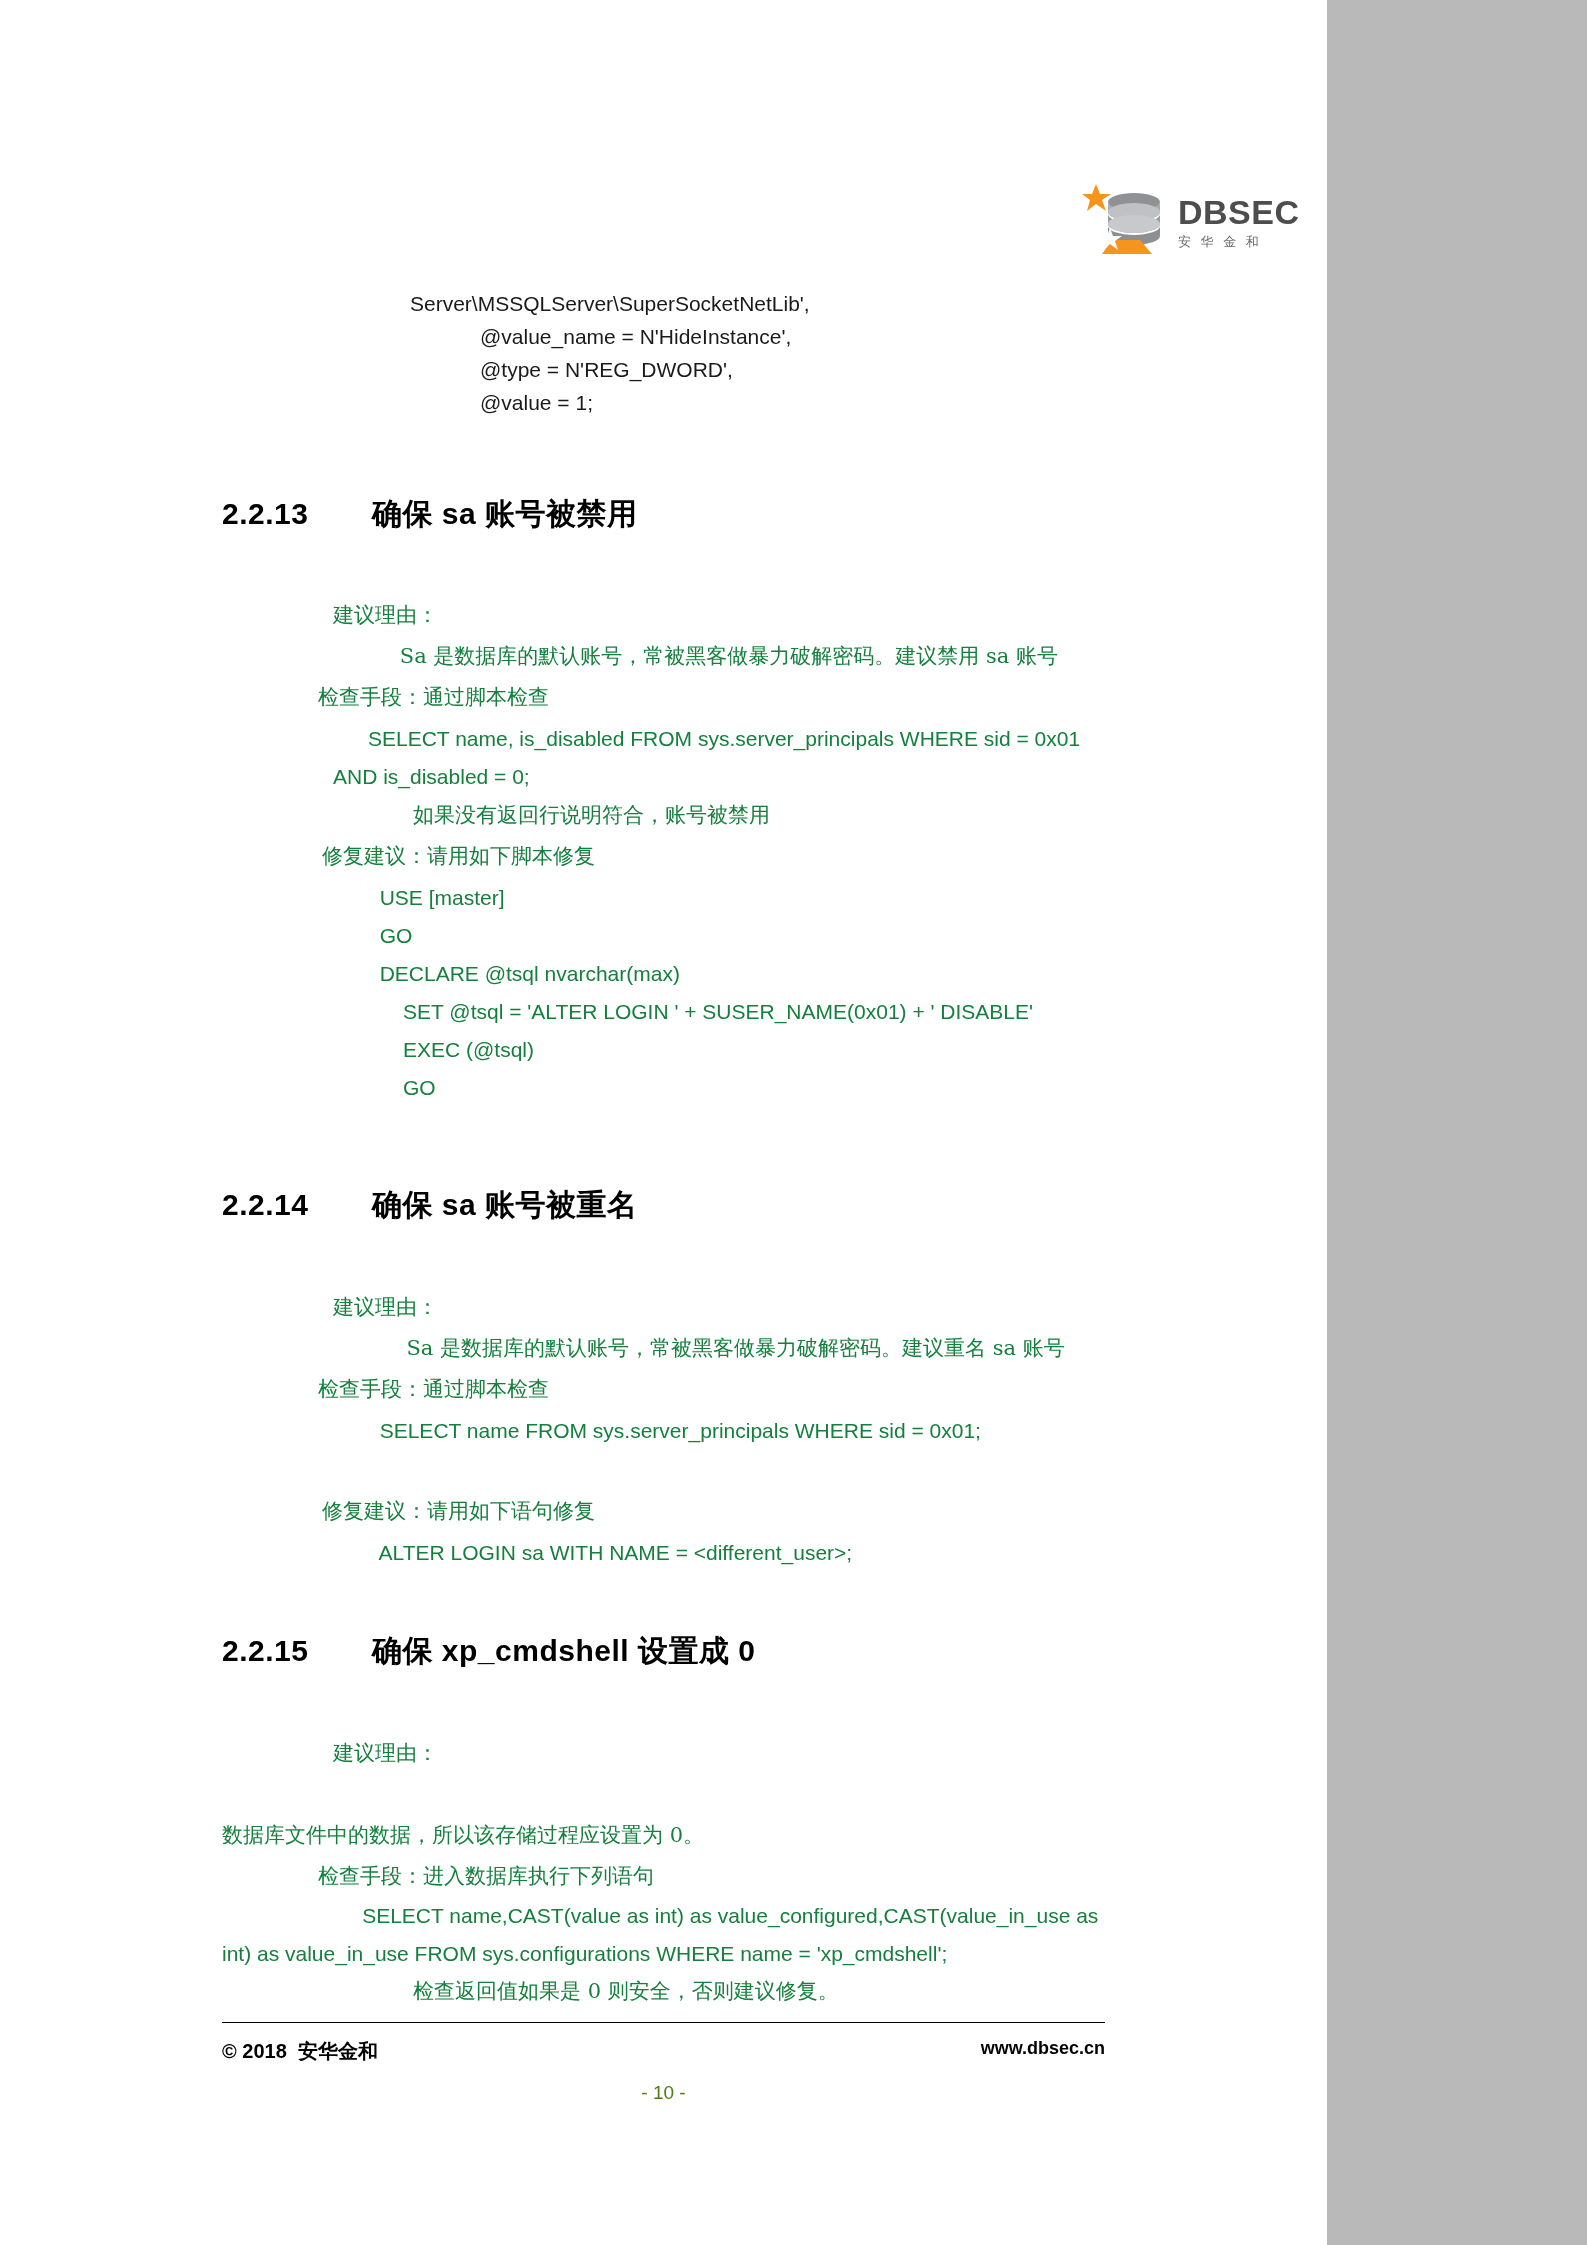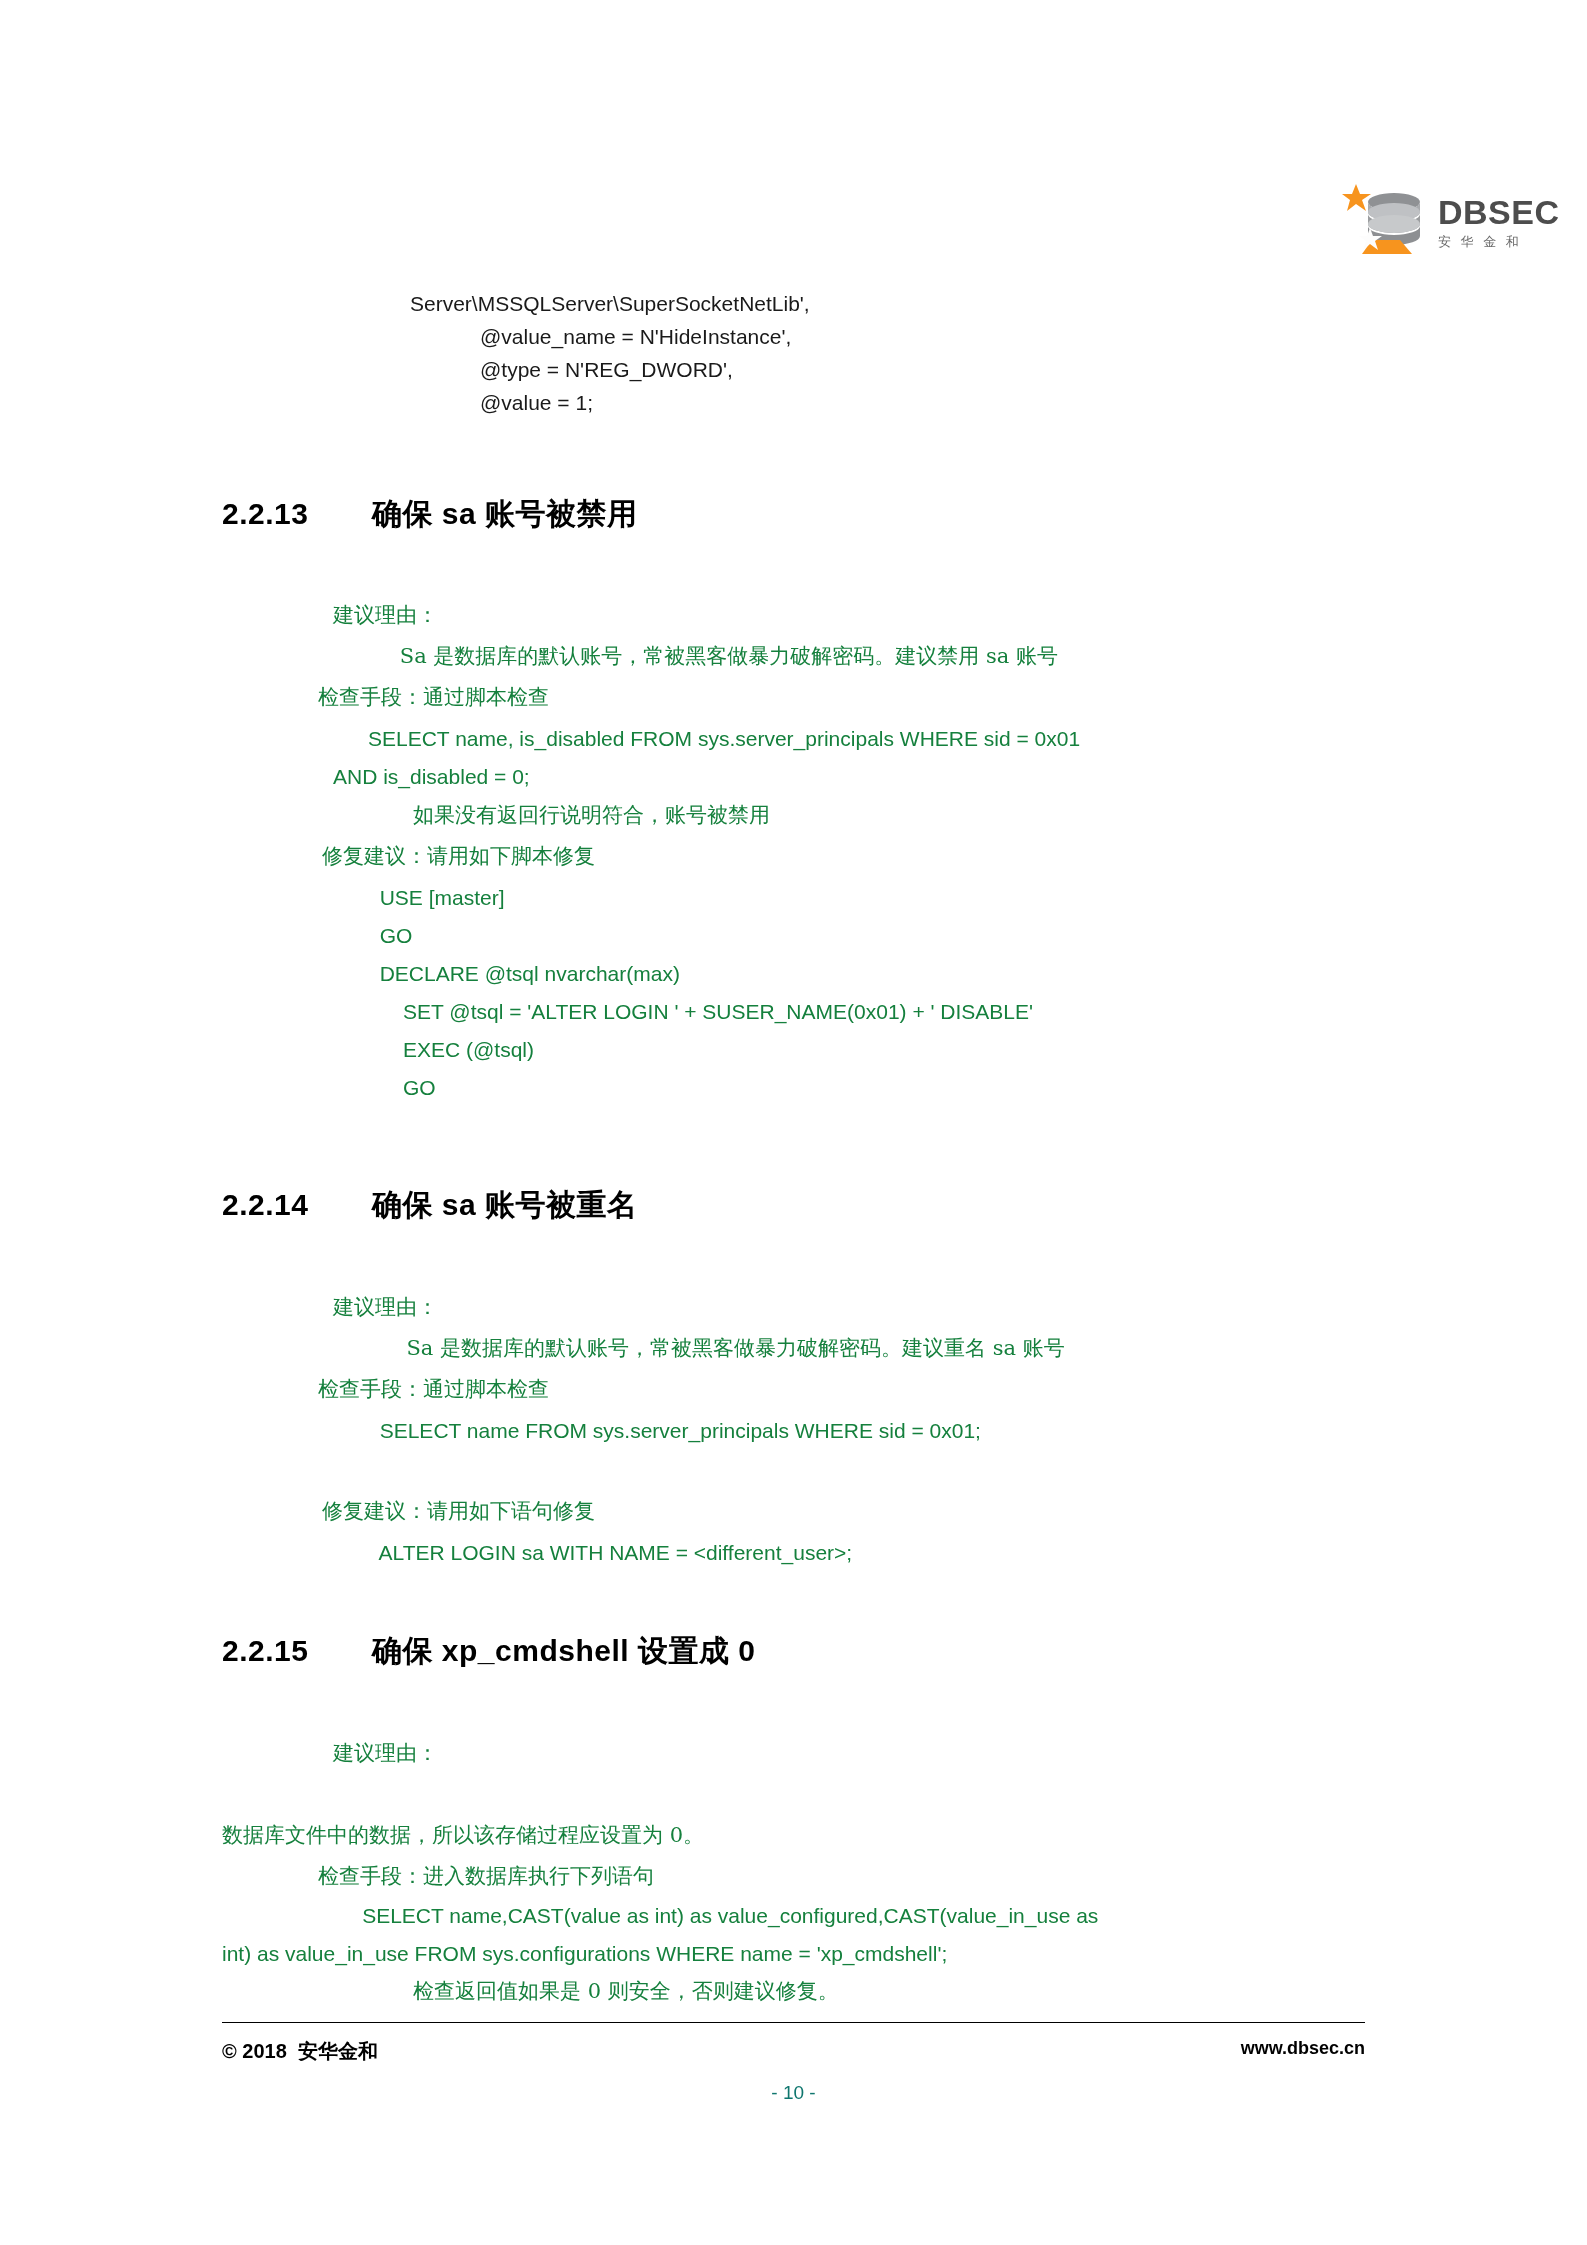--- a/index.html
+++ b/index.html
@@ -4,21 +4,21 @@
 <style>
   html, body {
     margin: 0;
     padding: 0;
     background: #b9b9b9;
   }
   body {
     font-family: "Liberation Sans", sans-serif;
   }
   .page {
-    width: 1587px;
+    width: 1327px;
     height: 2245px;
     background: #ffffff;
     position: relative;
     box-sizing: border-box;
     overflow: hidden;
   }
 
   
   .logo {
     position: absolute;
@@ -108,21 +108,21 @@
     color: #000000;
     white-space: pre;
   }
   .page-number {
     position: absolute;
     left: 0;
     right: 0;
     top: 2082px;
     text-align: center;
     font-size: 19px;
-    color: #0f766e;
+    color: #4d7c0f;
   }
 </style>
 </head>
 <body>
 
 <div class="page">
 
   <div class="logo">
     <svg class="logo-mark" viewBox="0 0 90 78">
       <ellipse cx="52" cy="22" rx="26" ry="9" fill="#8f9194"></ellipse>

